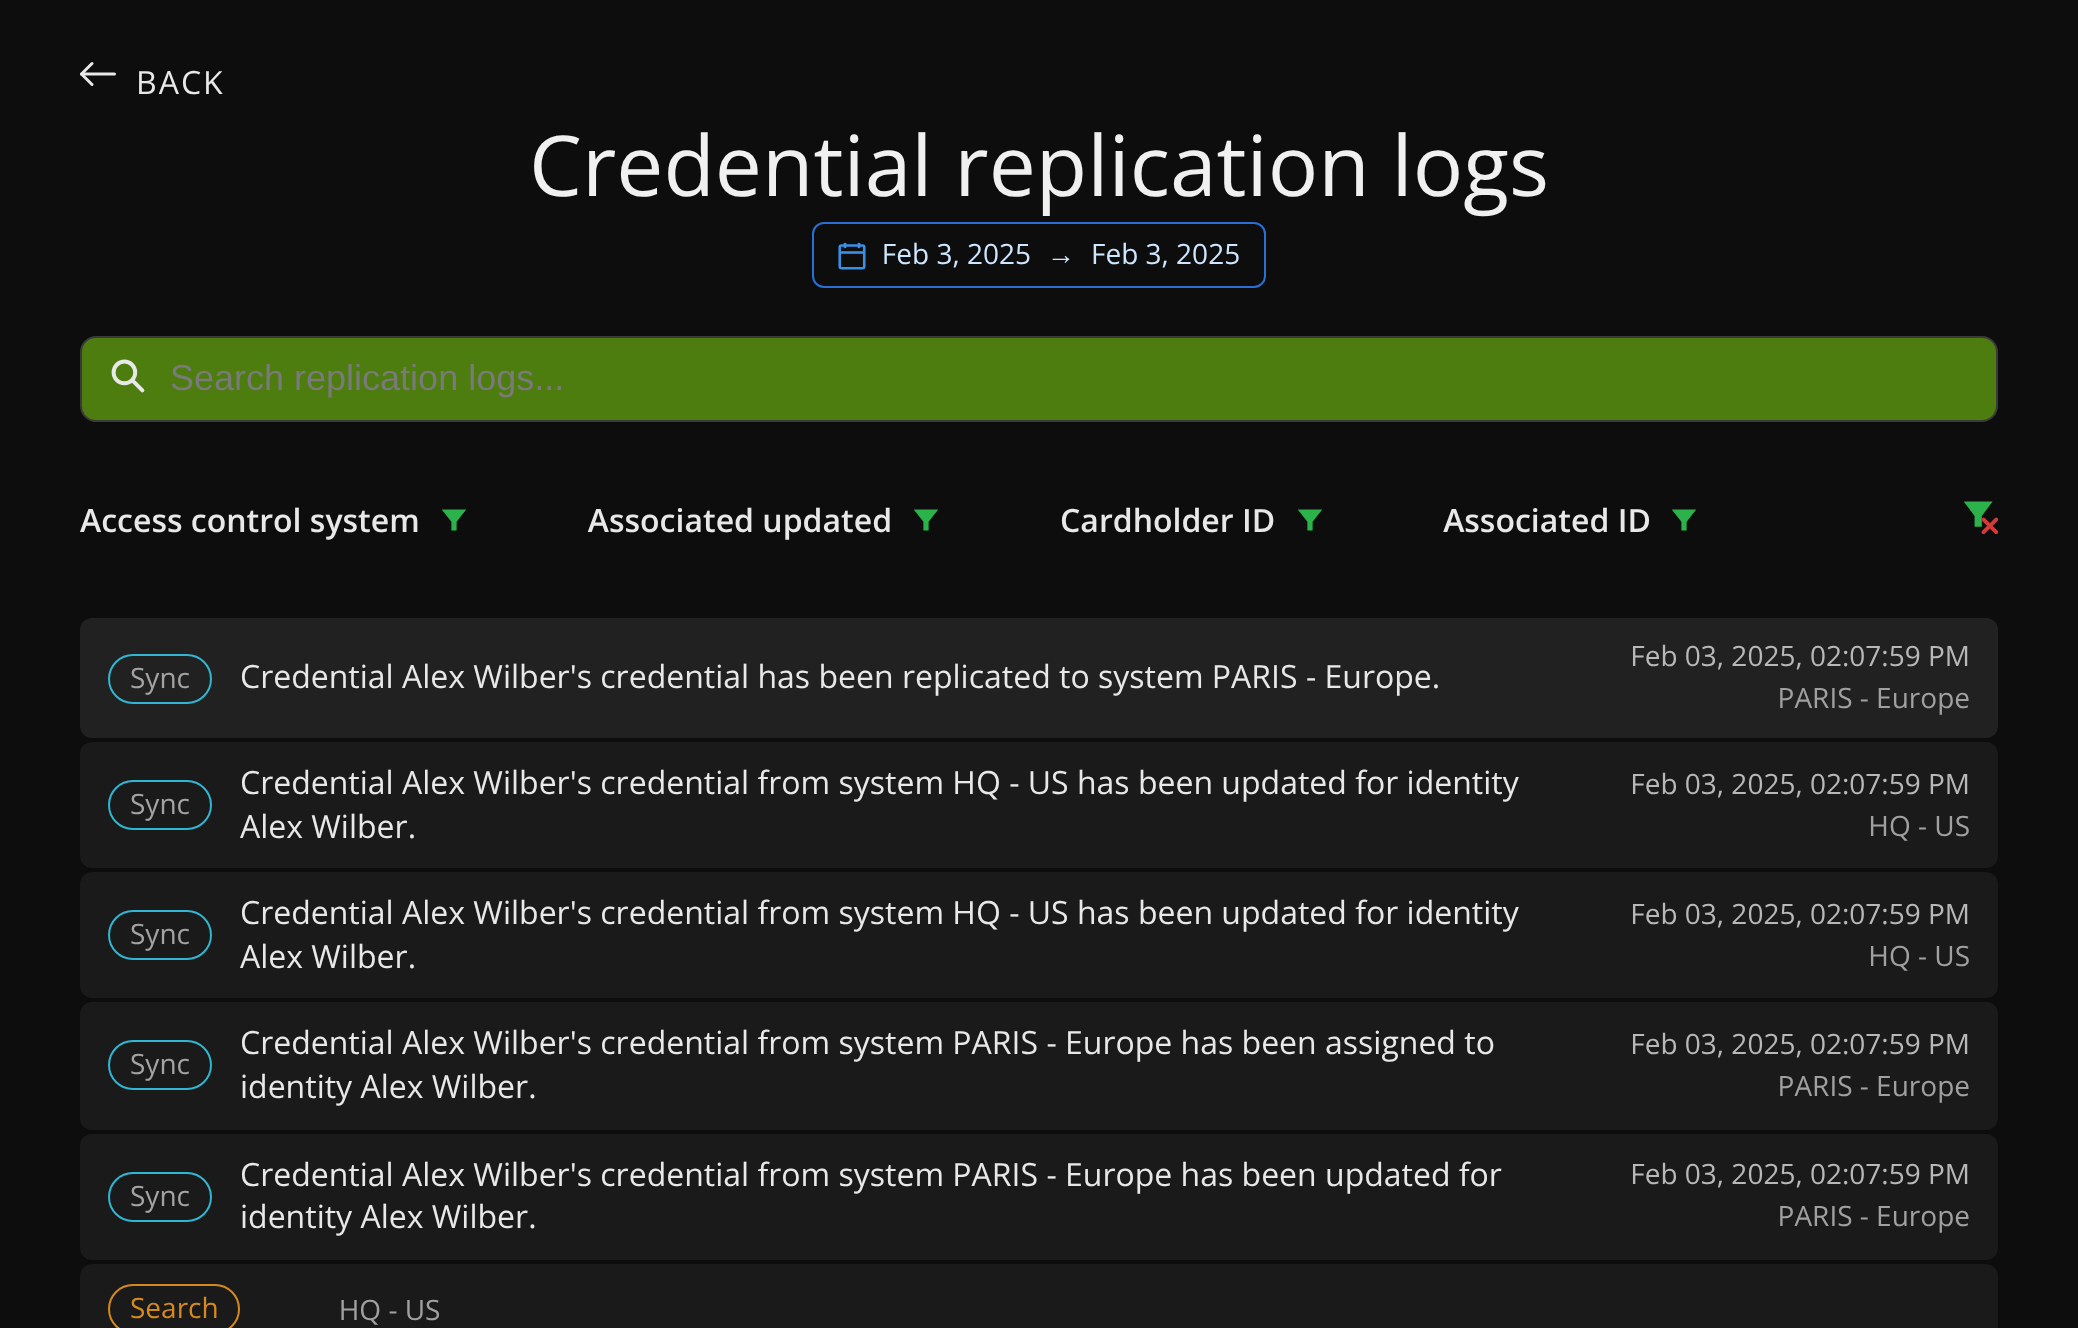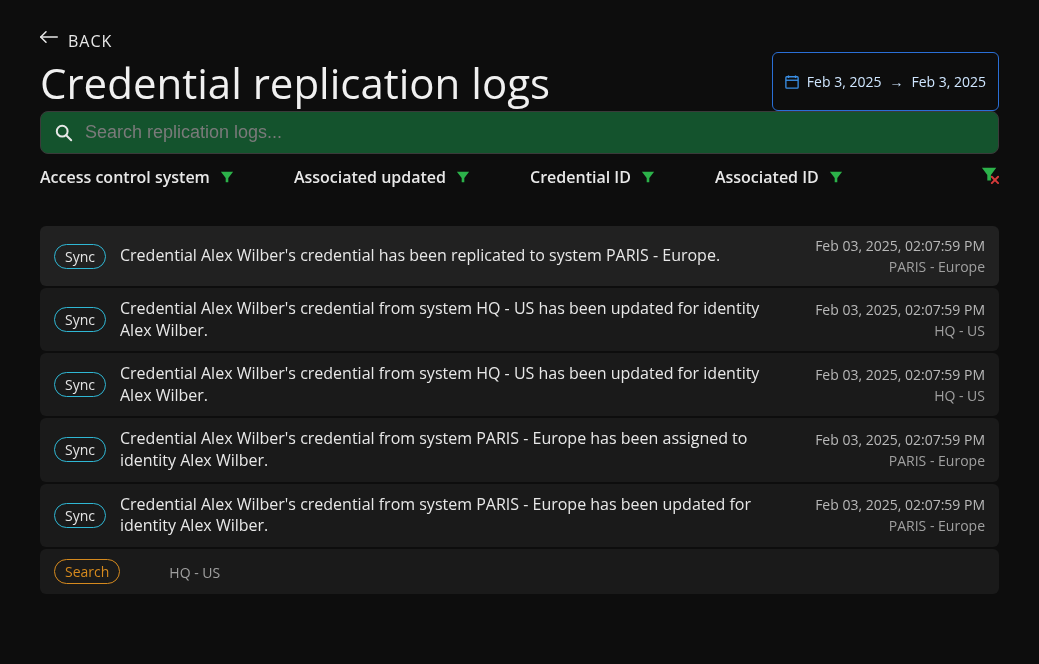--- a/index.html
+++ b/index.html
@@ -24,57 +24,60 @@
     .back-link svg { width: 18px; height: 14px; }
     h1 {
       font-size: 42px;
       font-weight: 400;
       color: #f0f0f0;
       margin-top: 2px;
     }
     .header-row {
       display: flex;
       justify-content: space-between;
+      align-items: center;
+      flex-direction: column;
     }
     .date-range {
       border: 1px solid #2a6fd6;
       border-radius: 6px;
-      padding: 18px 12px;
+      padding: 6px 12px;
       display: inline-flex;
       align-items: center;
       gap: 8px;
       color: #cfe6ff;
       font-size: 14px;
       cursor: pointer;
     }
     .date-range svg { width: 14px; height: 14px; fill: #3a8fe6; }
     .search-box {
-      display: flex;
-      align-items: center;
+      margin-top: 24px;
+      display: flex;
+      align-items: flex-start;
       gap: 12px;
       border: 1px solid #3a3a3a;
       border-radius: 8px;
       padding: 10px 14px;
-      background: #14532d;
+      background: #4d7c0f;
     }
     .search-box svg { width: 18px; height: 18px; flex-shrink:0; }
     .search-box input {
       flex: 1;
       background: transparent;
       border: none;
       outline: none;
       color: #e8e8e8;
       font-size: 18px;
     }
     .search-box input::placeholder { color: #7a7a7a; }
     .filter-row {
       display: flex;
       align-items: center;
       gap: 60px;
-      margin-top: 12px;
+      margin-top: 38px;
       font-size: 16px;
       position: relative;
     }
     .filter-item {
       display: inline-flex;
       align-items: center;
       gap: 10px;
       cursor: pointer;
       color: #e8e8e8;
       font-weight: 600;
@@ -98,21 +101,21 @@
       padding: 10px 14px;
       gap: 14px;
     }
     .log-row.alt { background: #212121; }
     .badge {
       border-radius: 14px;
       padding: 2px 10px;
       font-size: 14px;
       flex-shrink: 0;
     }
-    .badge.sync { border: 1.5px solid #2fb7d4; color: #e5e5e5; }
+    .badge.sync { border: 1.5px solid #2fb7d4; color: #a3a3a3; }
     .badge.config { border: 1.5px solid #d68a1e; color: #d68a1e; }
     .log-message {
       flex: 1;
       font-size: 16px;
       color: #e8e8e8;
       line-height: 1.35;
     }
     .log-meta {
       text-align: right;
       font-size: 14px;
@@ -168,21 +171,21 @@
         <polygon points="1,2 15,2 9.5,9 9.5,14 6.5,14 6.5,9" fill="#2cb24a"></polygon>
       </svg>
   </div>
   <div class="filter-item">
     <span>Associated updated</span>
     <svg viewBox="0 0 16 16">
         <polygon points="1,2 15,2 9.5,9 9.5,14 6.5,14 6.5,9" fill="#2cb24a"></polygon>
       </svg>
   </div>
   <div class="filter-item">
-    <span>Credential ID</span>
+    <span>Cardholder ID</span>
     <svg viewBox="0 0 16 16">
         <polygon points="1,2 15,2 9.5,9 9.5,14 6.5,14 6.5,9" fill="#2cb24a"></polygon>
       </svg>
   </div>
   <div class="filter-item">
     <span>Associated ID</span>
     <svg viewBox="0 0 16 16">
         <polygon points="1,2 15,2 9.5,9 9.5,14 6.5,14 6.5,9" fill="#2cb24a"></polygon>
       </svg>
   </div>

